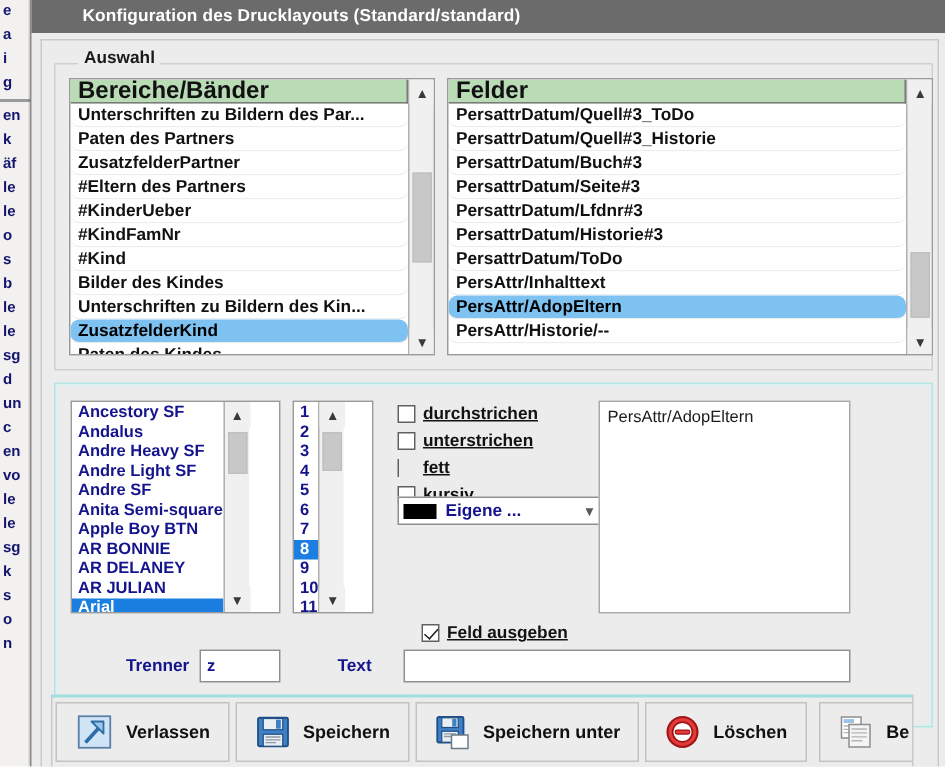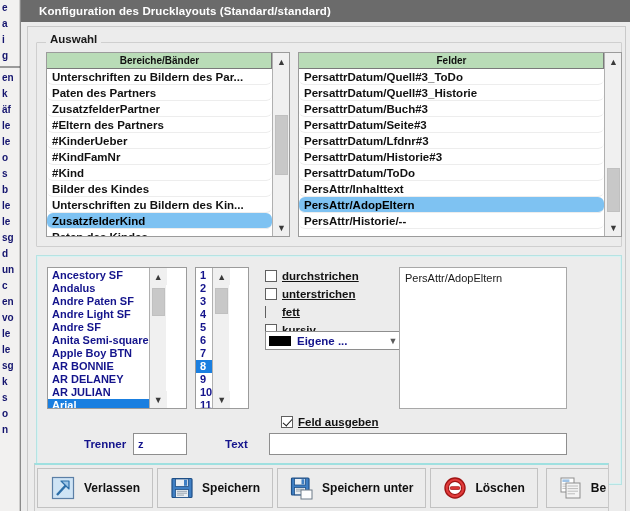--- a/index.html
+++ b/index.html
@@ -48,40 +48,40 @@
     box-shadow: -1px 0 0 rgba(0,0,0,.15);
   }
   .titlebar {
     height: 22px;
     background: #6b6b6b;
     color: #ffffff;
     font-size: 11.5px;
     font-weight: bold;
     display: flex;
     align-items: center;
-    padding-left: 18px;
+    padding-left: 34px;
     letter-spacing: .1px;
   }
   .dialog-body {
     position: absolute;
     left: 6px; right: 4px; top: 26px; bottom: 0;
     background: #ececec;
     border: 1px solid #c9c9c9;
     border-bottom: none;
   }
 
   
   .group-auswahl {
     position: absolute;
     left: 8px; top: 6px;
     width: 586px; height: 214px;
   }
   .group-title {
     position: absolute;
-    left: 10px; top: 0;
+    left: 16px; top: 0;
     font-size: 11.5px;
     font-weight: bold;
     color: #1a1a1a;
     background: #ececec;
     padding: 0 4px;
     z-index: 2;
   }
   .group-frame {
     position: absolute;
     left: 0; top: 9px; right: 0; bottom: 0;
@@ -97,30 +97,29 @@
     display: flex;
   }
   .listpanel .listcol {
     flex: 1 1 auto;
     overflow: hidden;
     position: relative;
   }
   .list-head {
     background: #b9dcb7;
     color: #111111;
-    font-size: 10px;
+    font-size: 16px;
     font-weight: bold;
     padding: 1px 4px 2px 5px;
     border-bottom: 1px solid #7a7a7a;
     border-right: 1px solid #7a7a7a;
     height: 16px;
     line-height: 14px;
     white-space: nowrap;
     overflow: hidden;
-    text-align: center;
   }
   .list-row {
     font-size: 11.5px;
     font-weight: bold;
     color: #111111;
     padding: 0 4px 0 5px;
     height: 16px;
     line-height: 16px;
     white-space: nowrap;
     overflow: hidden;
@@ -468,21 +467,21 @@
         </div>
       </div>
 
       <div class="group-format">
 
         <div class="fontlist">
           <div class="listcol" style="padding-top:1px;">
             <div id="font-rows">
                 <div class="flist-row"><span>Ancestory SF</span></div>
                 <div class="flist-row"><span>Andalus</span></div>
-                <div class="flist-row"><span>Andre Paten SF</span></div>
+                <div class="flist-row"><span>Andre Heavy SF</span></div>
                 <div class="flist-row"><span>Andre Light SF</span></div>
                 <div class="flist-row"><span>Andre SF</span></div>
                 <div class="flist-row"><span>Anita  Semi-square</span></div>
                 <div class="flist-row"><span>Apple Boy BTN</span></div>
                 <div class="flist-row"><span>AR BONNIE</span></div>
                 <div class="flist-row"><span>AR DELANEY</span></div>
                 <div class="flist-row"><span>AR JULIAN</span></div>
                 <div class="flist-row sel"><span>Arial</span></div>
               </div>
           </div>

